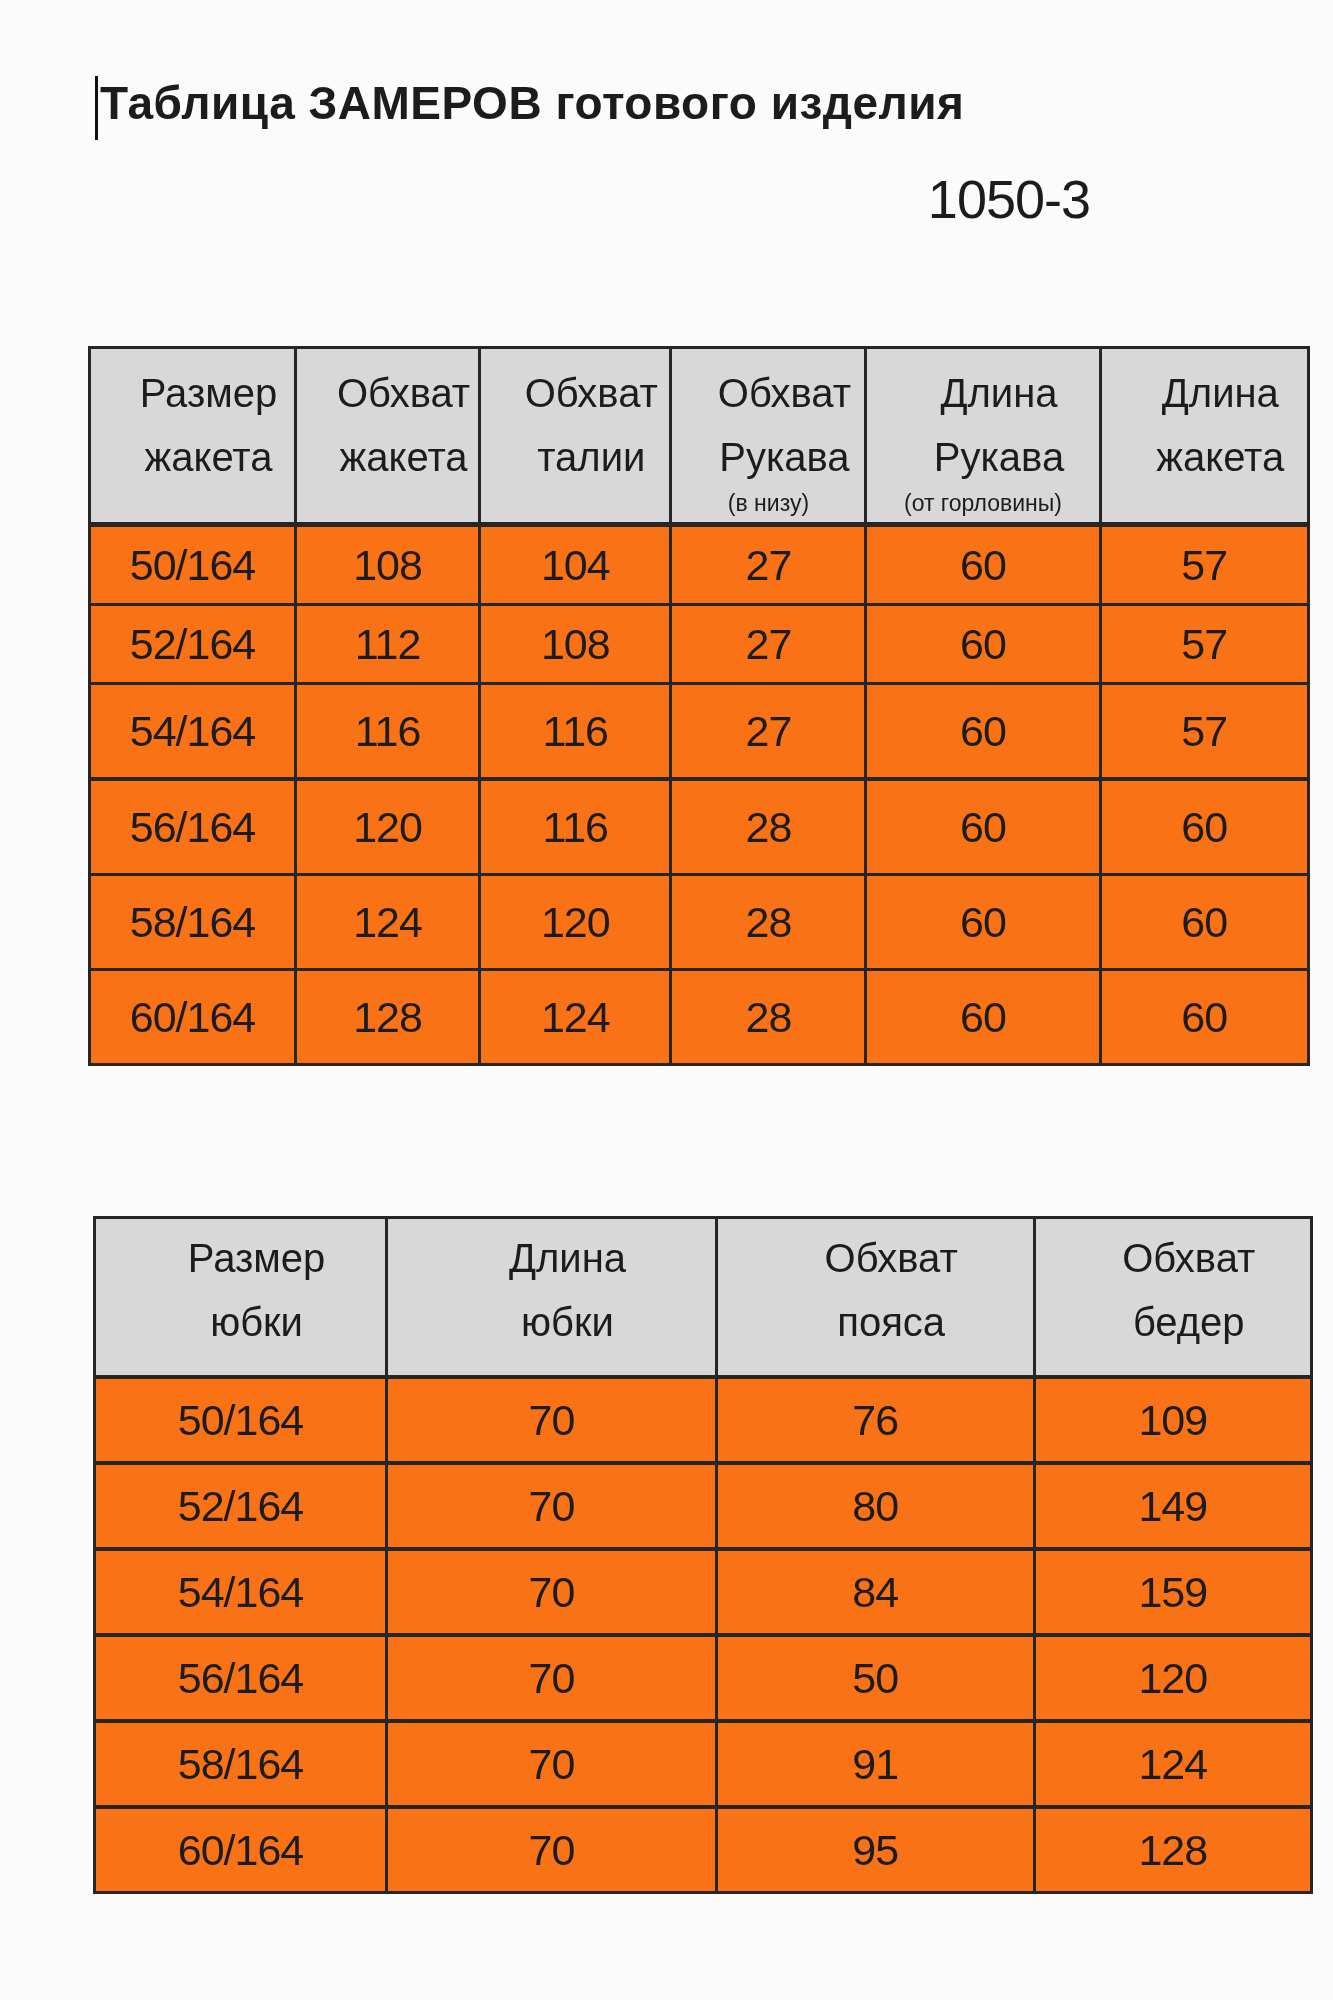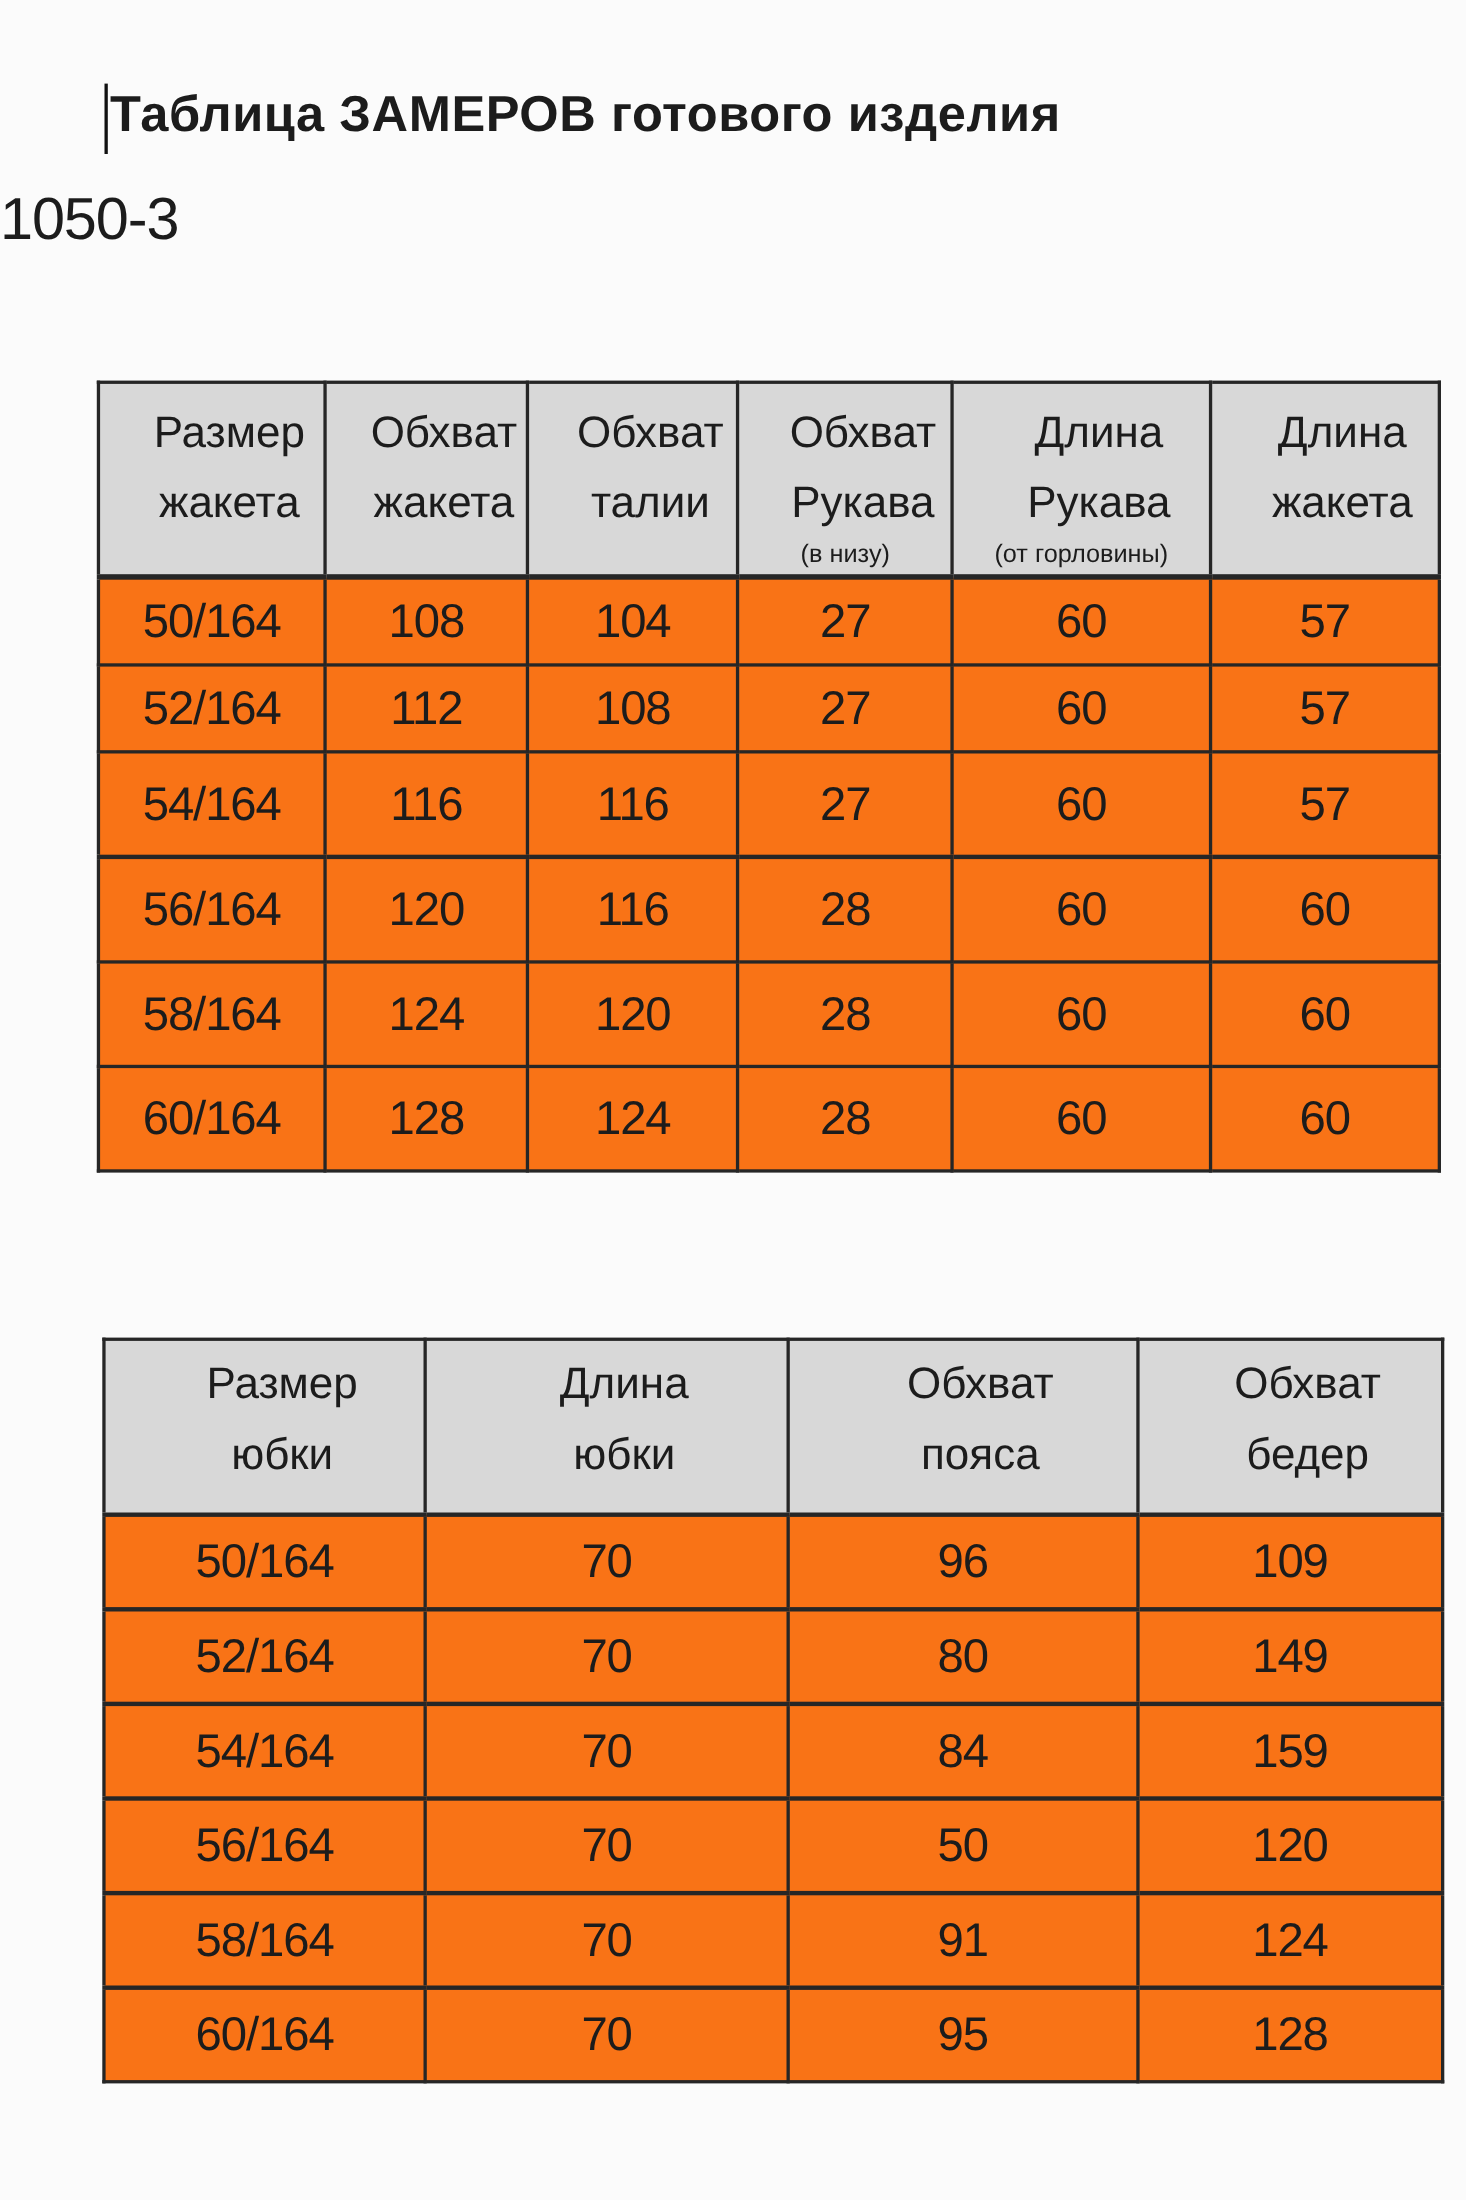--- a/index.html
+++ b/index.html
@@ -27,21 +27,21 @@
   }
   .doc-title {
     font-size: 46px;
     font-weight: bold;
     letter-spacing: 0.5px;
     white-space: nowrap;
   }
   .doc-subtitle {
     width: 1090px;
     margin-top: 28px;
-    text-align: left;
+    text-align: right;
     font-size: 54px;
     font-weight: 400;
     letter-spacing: -1px;
   }
   table {
     border-collapse: collapse;
     table-layout: fixed;
   }
   .t1 { margin: 116px 0 0 88px; width: 1222px; }
   .t2 { margin: 150px 0 0 93px; width: 1220px; }
@@ -242,21 +242,21 @@
         <span class="hline">Обхват</span>
         <span class="hline">бедер</span>
       </div>
         </th>
     </tr>
   </thead>
   <tbody>
     <tr>
       <td>50/164</td>
       <td>70</td>
-      <td>96</td>
+      <td>76</td>
       <td>109</td>
     </tr>
     <tr>
       <td>52/164</td>
       <td>70</td>
       <td>80</td>
       <td>149</td>
     </tr>
     <tr>
       <td>54/164</td>

